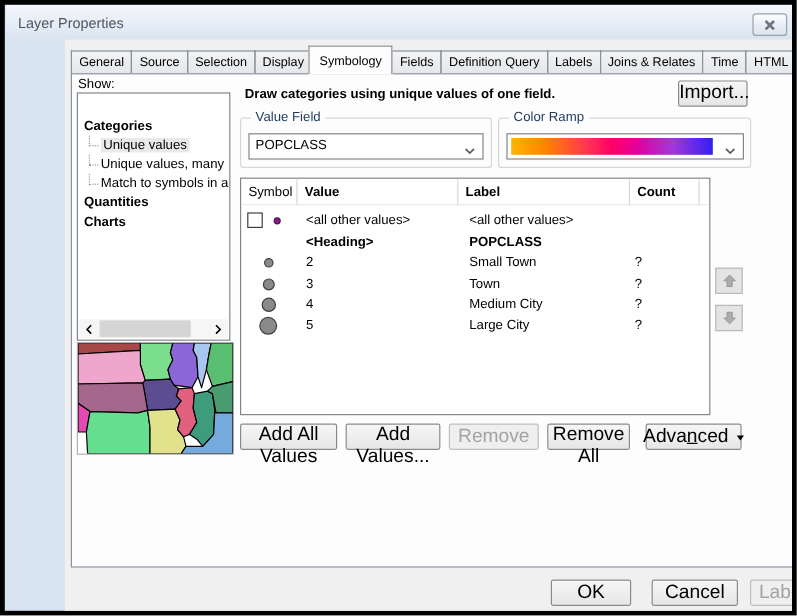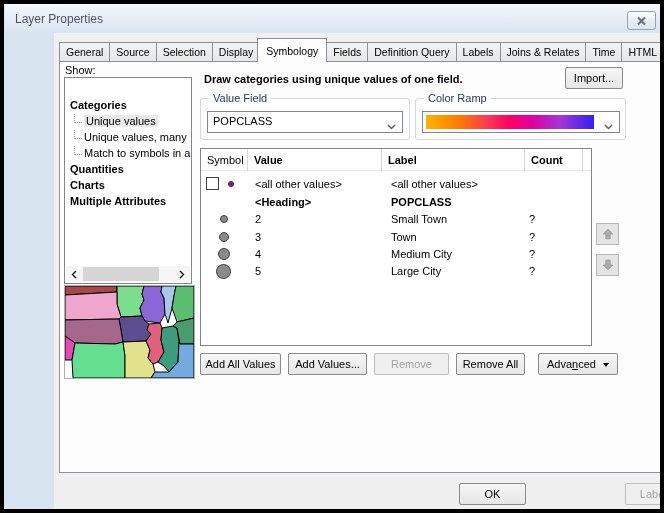--- a/index.html
+++ b/index.html
@@ -44,21 +44,21 @@
   .li .lbl.sel { background:#E9E9E9; padding:0 2px; }
   .hscroll { position:absolute; left:1px; right:1px; bottom:1px; height:16px; background:#F6F6F6; }
   .hs-arrow { position:absolute; top:0; width:16px; height:16px; display:flex; align-items:center; justify-content:center; }
   .hs-thumb { position:absolute; left:17px; top:1px; width:76px; height:14px; background:#D5D5D5; }
 
   .map-frame { position:absolute; left:4px; top:223px; width:131px; height:94px;
                border:1px solid #AFAFAF; background:#fff; }
 
   .desc { position:absolute; left:144px; top:11px; font-weight:bold; font-size:11px; }
   .btn { background:linear-gradient(#F6F6F6,#E6E6E6); border:1px solid #8A8A8A;
-         border-radius:2px; font-family:"Liberation Sans",sans-serif; font-size:11px;
+         border-radius:2px; font-family:"Liberation Sans",sans-serif; font-size:16px;
          text-align:center; cursor:default; }
   .btn:disabled, .btn.disabled { color:#A3A3A3; background:#EFEFEF; border-color:#BEBEBE; }
   .import-btn { position:absolute; left:505px; top:5px; width:58px; height:22px; }
 
   .groupbox { position:absolute; border:1px solid #D4D7DB; border-radius:3px; }
   .groupbox > .gb-label { position:absolute; top:-7px; left:8px; background:#FDFDFE; padding:0 4px; color:#1E395B; }
   .gb-valuefield { left:140px; top:36px; width:210px; height:42px; }
   .gb-colorramp  { left:355px; top:36px; width:211px; height:42px; }
 
   .combo { position:absolute; left:6px; top:12px; height:22px; background:#fff;
@@ -137,21 +137,20 @@
 
       <div class="show-label">Show:</div>
 
       <div class="listbox">
         <div class="li bold" style="top:19px"><span class="lbl">Categories</span></div>
         <div class="li" style="top:35px"><span class="branch"></span><span class="lbl sel">Unique values</span></div>
         <div class="li" style="top:51px"><span class="branch"></span><span class="lbl">Unique values, many</span></div>
         <div class="li" style="top:67px"><span class="branch"></span><span class="lbl">Match to symbols in a</span></div>
         <div class="li bold" style="top:83px"><span class="lbl">Quantities</span></div>
         <div class="li bold" style="top:99px"><span class="lbl">Charts</span></div>
-        <div class="li bold" style="top:115px"><span class="lbl">Multiple Attributes</span></div>
         <div class="hscroll">
           <div class="hs-arrow" style="left:0">
             <svg width="6" height="9" viewBox="0 0 6 9">
                 <path d="M5 1 L1.5 4.5 L5 8" stroke="#000" stroke-width="1.3" fill="none"></path>
               </svg>
           </div>
           <div class="hs-thumb"></div>
           <div class="hs-arrow" style="right:0">
             <svg width="6" height="9" viewBox="0 0 6 9">
                 <path d="M1 1 L4.5 4.5 L1 8" stroke="#000" stroke-width="1.3" fill="none"></path>
@@ -288,16 +287,17 @@
       <button class="btn action-btn advanced-btn" style="left:478px;width:80px">
         <span>Adva</span>
           <span class="mn">n</span>
           <span>ced</span>
         <span class="caret"></span>
       </button>
 
     </div>
 
     <button class="btn dlg-btn" style="left:405px;width:67px">OK</button>
+    <button class="btn dlg-btn" style="left:489px;width:72px">Cancel</button>
     <button class="btn dlg-btn disabled" style="left:571px;width:62px">Labels</button>
 
   </div>
 </div>
 
 </body></html>

